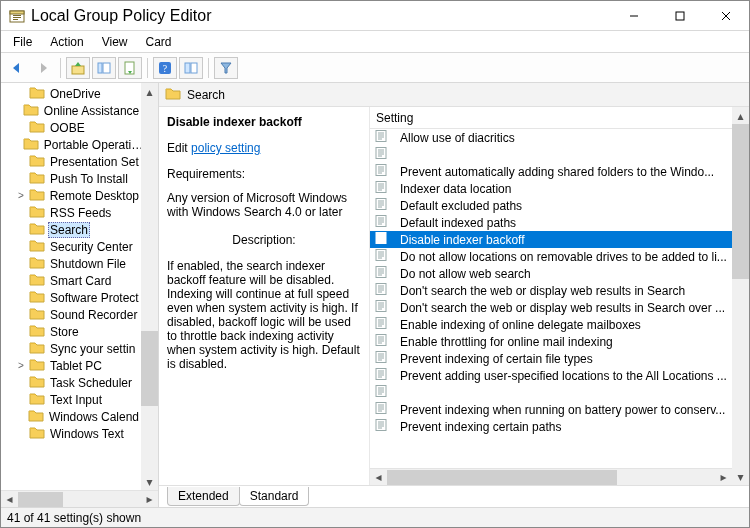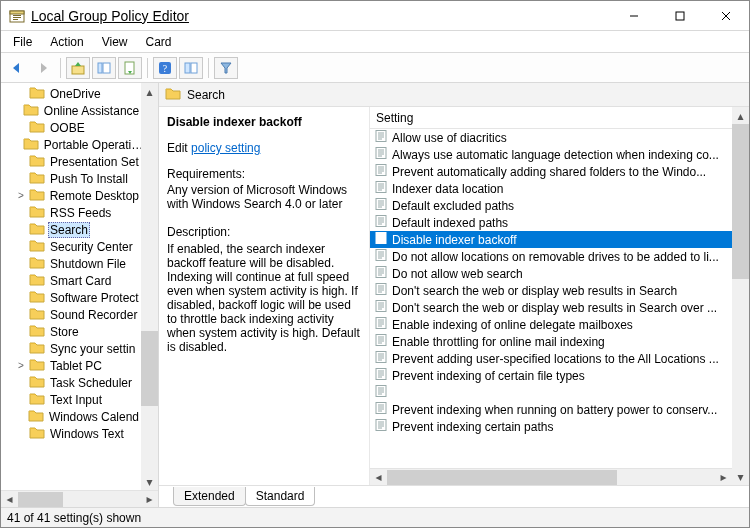--- a/index.html
+++ b/index.html
@@ -1,20 +1,20 @@
 <!DOCTYPE html>
 <html><head>
 <meta charset="utf-8">
 <style>
   * { box-sizing: border-box; }
   html, body { margin:0; padding:0; height:100%; font-family: "Segoe UI", Tahoma, sans-serif; font-size:12px; color:#000; background:#fff; }
   .window { width:750px; height:528px; border:1px solid #888; display:flex; flex-direction:column; background:#fff; }
   .titlebar { height:30px; display:flex; align-items:center; padding:0 0 0 8px; border-bottom:1px solid #d9d9d9; }
   .titlebar .app-icon { width:16px; height:16px; margin-right:6px; }
-  .titlebar .title { flex:0 0 auto; font-size:14px;text-decoration:underline; }
+  .titlebar .title { flex:0 0 auto; font-size:16px; }
   .titlebar .spacer { flex:1; }
   .winbtn { width:46px; height:29px; display:flex; align-items:center; justify-content:center; }
   .winbtn svg { width:10px; height:10px; }
   .menubar { height:22px; display:flex; align-items:center; padding:0 4px; gap:2px; border-bottom:1px solid #d9d9d9; }
   .menuitem { padding:2px 8px; }
   .toolbar { height:30px; display:flex; align-items:center; padding:0 4px; gap:2px; border-bottom:1px solid #d9d9d9; background:#fdfdfd; }
   .tbtn { width:24px; height:22px; display:flex; align-items:center; justify-content:center; border:1px solid transparent; }
   .tbtn.bordered { border:1px solid #c9c9c9; background:#f6f6f6; }
   .tsep { width:1px; height:20px; background:#d0d0d0; margin:0 3px; }
   .body { flex:1; display:flex; min-height:0; }
@@ -33,33 +33,33 @@
   .varrow { height:17px; display:flex; align-items:center; justify-content:center; color:#555; }
   .vtrack { flex:1; position:relative; }
   .vthumb { position:absolute; left:0; width:17px; background:#cfcfcf; }
   .right-pane { flex:1; display:flex; flex-direction:column; min-width:0; }
   .header-band { height:24px; background:#f3f3f3; display:flex; align-items:center; padding-left:6px; border-bottom:1px solid #e0e0e0; gap:6px; }
   .content { flex:1; display:flex; min-height:0; }
   .desc-col { width:210px; padding:8px 8px 4px 8px; display:flex; flex-direction:column; }
   .desc-title { font-weight:bold; margin-bottom:12px; }
   .edit-line { margin-bottom:12px; }
   .policy-link { color:#0066cc; text-decoration:underline; }
-  .req-head { margin-bottom:2px; }
+  .req-head { margin-bottom:10px; }
   .req-text { margin-bottom:14px; }
-  .desc-head { margin-bottom:3px; }
+  .desc-head { margin-bottom:12px;text-align:center; }
   .list-col { flex:1; display:flex; min-width:0; }
   .list-inner { flex:1; display:flex; flex-direction:column; min-width:0; border-left:1px solid #e8e8e8;justify-content:flex-end; }
   .list-header { height:22px; display:flex; align-items:center; padding-left:6px; border-bottom:1px solid #e5e5e5; background:#fff; }
   .list-rows { flex:1; overflow:hidden; }
-  .row { height:17px; display:flex; align-items:center; padding-left:4px; white-space:nowrap; overflow:hidden; gap:4px; }
+  .row { height:17px; display:flex; align-items:center; padding-left:4px; white-space:nowrap; overflow:hidden; gap:12px; }
   .row.selected { background:#0078d7; color:#fff; }
   .row.selected .policy-icon rect { stroke:#fff; }
   .row.selected .policy-icon line { stroke:#fff; }
   .list-hscroll { height:17px; background:#f0f0f0; display:flex; align-items:center; border-top:1px solid #e3e3e3; }
-  .tabs { height:22px; display:flex; align-items:flex-end; padding-left:14px; background:#fff; border-top:1px solid #e0e0e0; }
+  .tabs { height:22px; display:flex; align-items:flex-end; padding-left:8px; background:#fff; border-top:1px solid #e0e0e0; }
   .tab { padding:2px 10px 2px 10px; border:1px solid #bfbfbf; border-top:none; border-top-left-radius:0; border-bottom-left-radius:4px; border-bottom-right-radius:4px; font-size:12px; margin-right:-1px; background:#f4f4f4; position:relative; top:-1px;}
   .tab.active { background:#fff; font-weight:normal; }
   .statusbar { height:20px; border-top:1px solid #d9d9d9; display:flex; align-items:center; padding-left:6px; background:#f3f3f3; font-size:12px; }
   .folder-icon { width:16px; height:14px; }
   .policy-icon { width:14px; height:14px; }
   .tree-vs-wrapper { display:flex; flex:1; min-height:0;}
 </style>
 </head>
 <body>
 
@@ -384,21 +384,20 @@
                   <span>Allow use of diacritics</span>
                 </div>
                 <div class="row">
                   <span><svg class="policy-icon" viewBox="0 0 14 14">
                       <rect x="2" y="1.5" width="10" height="11" fill="#fff" stroke="#9aa"></rect>
                       <line x1="4" y1="4" x2="10" y2="4" stroke="#9aa"></line>
                       <line x1="4" y1="6" x2="10" y2="6" stroke="#9aa"></line>
                       <line x1="4" y1="8" x2="10" y2="8" stroke="#9aa"></line>
                       <line x1="4" y1="10" x2="8" y2="10" stroke="#9aa"></line>
                     </svg></span>
-                  <span>Always use automatic language detection when indexing co...</span>
                 </div>
                 <div class="row">
                   <span><svg class="policy-icon" viewBox="0 0 14 14">
                       <rect x="2" y="1.5" width="10" height="11" fill="#fff" stroke="#9aa"></rect>
                       <line x1="4" y1="4" x2="10" y2="4" stroke="#9aa"></line>
                       <line x1="4" y1="6" x2="10" y2="6" stroke="#9aa"></line>
                       <line x1="4" y1="8" x2="10" y2="8" stroke="#9aa"></line>
                       <line x1="4" y1="10" x2="8" y2="10" stroke="#9aa"></line>
                     </svg></span>
                   <span>Prevent automatically adding shared folders to the Windo...</span>
@@ -504,31 +503,31 @@
                   <span>Enable throttling for online mail indexing</span>
                 </div>
                 <div class="row">
                   <span><svg class="policy-icon" viewBox="0 0 14 14">
                       <rect x="2" y="1.5" width="10" height="11" fill="#fff" stroke="#9aa"></rect>
                       <line x1="4" y1="4" x2="10" y2="4" stroke="#9aa"></line>
                       <line x1="4" y1="6" x2="10" y2="6" stroke="#9aa"></line>
                       <line x1="4" y1="8" x2="10" y2="8" stroke="#9aa"></line>
                       <line x1="4" y1="10" x2="8" y2="10" stroke="#9aa"></line>
                     </svg></span>
+                  <span>Prevent indexing of certain file types</span>
+                </div>
+                <div class="row">
+                  <span><svg class="policy-icon" viewBox="0 0 14 14">
+                      <rect x="2" y="1.5" width="10" height="11" fill="#fff" stroke="#9aa"></rect>
+                      <line x1="4" y1="4" x2="10" y2="4" stroke="#9aa"></line>
+                      <line x1="4" y1="6" x2="10" y2="6" stroke="#9aa"></line>
+                      <line x1="4" y1="8" x2="10" y2="8" stroke="#9aa"></line>
+                      <line x1="4" y1="10" x2="8" y2="10" stroke="#9aa"></line>
+                    </svg></span>
                   <span>Prevent adding user-specified locations to the All Locations ...</span>
-                </div>
-                <div class="row">
-                  <span><svg class="policy-icon" viewBox="0 0 14 14">
-                      <rect x="2" y="1.5" width="10" height="11" fill="#fff" stroke="#9aa"></rect>
-                      <line x1="4" y1="4" x2="10" y2="4" stroke="#9aa"></line>
-                      <line x1="4" y1="6" x2="10" y2="6" stroke="#9aa"></line>
-                      <line x1="4" y1="8" x2="10" y2="8" stroke="#9aa"></line>
-                      <line x1="4" y1="10" x2="8" y2="10" stroke="#9aa"></line>
-                    </svg></span>
-                  <span>Prevent indexing of certain file types</span>
                 </div>
                 <div class="row">
                   <span><svg class="policy-icon" viewBox="0 0 14 14">
                       <rect x="2" y="1.5" width="10" height="11" fill="#fff" stroke="#9aa"></rect>
                       <line x1="4" y1="4" x2="10" y2="4" stroke="#9aa"></line>
                       <line x1="4" y1="6" x2="10" y2="6" stroke="#9aa"></line>
                       <line x1="4" y1="8" x2="10" y2="8" stroke="#9aa"></line>
                       <line x1="4" y1="10" x2="8" y2="10" stroke="#9aa"></line>
                     </svg></span>
                 </div>

